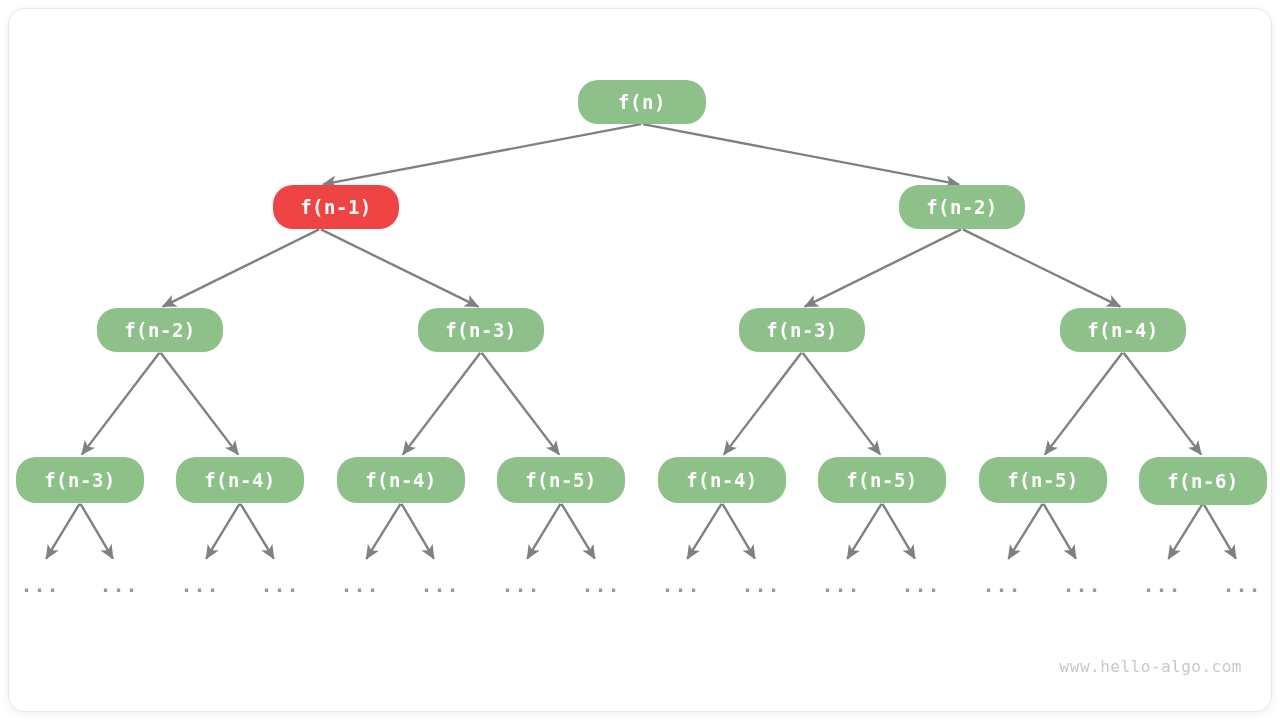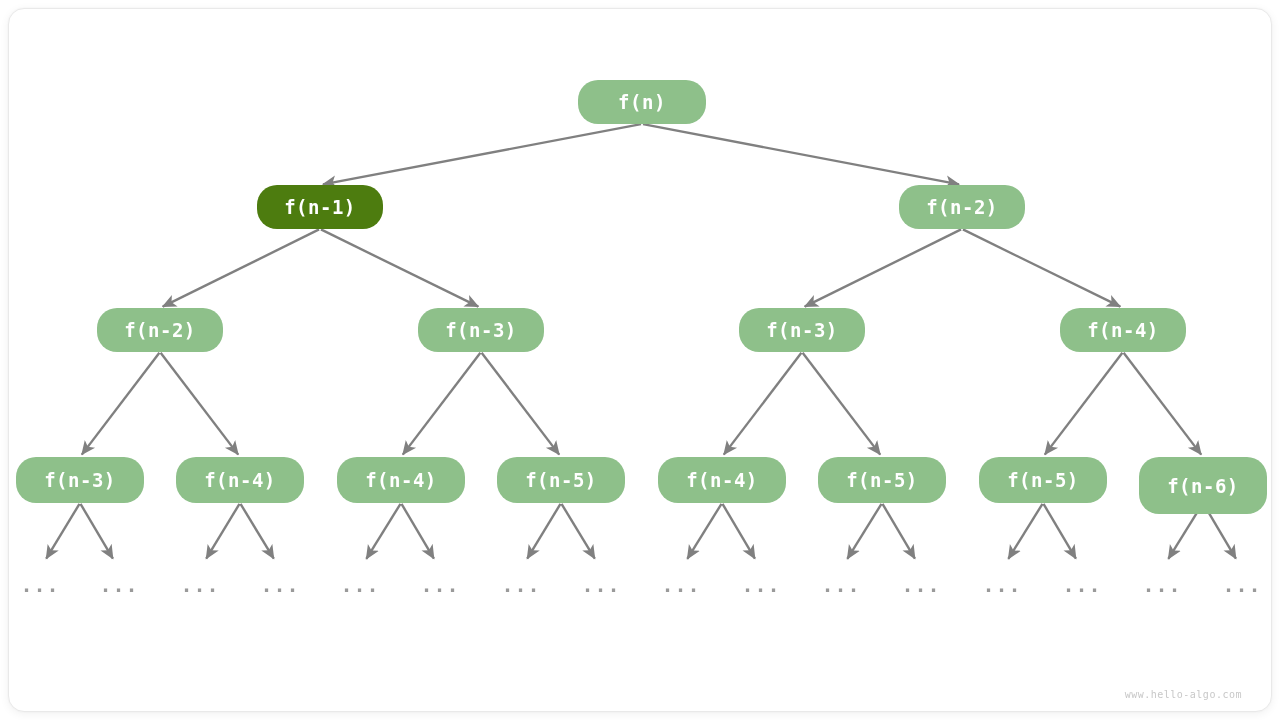--- a/index.html
+++ b/index.html
@@ -62,24 +62,24 @@
     font-size: 20px;
     font-weight: bold;
     letter-spacing: 1px;
     line-height: 1;
     text-align: center;
     white-space: nowrap;
   }
   #watermark {
     position: absolute;
     right: 38px;
-    bottom: 20px;
+    bottom: 44px;
     color: #c8c8c8;
     font-family: "DejaVu Sans Mono", "Liberation Mono", monospace;
-    font-size: 10px;
+    font-size: 16px;
     letter-spacing: 0.5px;
     white-space: nowrap;
   }
 </style>
 </head>
 <body>
 
 <div id="stage">
   <div id="card"></div>
 
@@ -118,34 +118,34 @@
         <line x1="882.51" y1="503.86" x2="914.90" y2="558.67" stroke="#808080" stroke-width="2.4" stroke-linecap="butt" marker-end="url(#arrowhead)"></line>
         <line x1="1042.47" y1="503.85" x2="1008.33" y2="558.81" stroke="#808080" stroke-width="2.4" stroke-linecap="butt" marker-end="url(#arrowhead)"></line>
         <line x1="1043.51" y1="503.86" x2="1075.90" y2="558.67" stroke="#808080" stroke-width="2.4" stroke-linecap="butt" marker-end="url(#arrowhead)"></line>
         <line x1="1202.47" y1="503.85" x2="1168.33" y2="558.81" stroke="#808080" stroke-width="2.4" stroke-linecap="butt" marker-end="url(#arrowhead)"></line>
         <line x1="1203.51" y1="503.86" x2="1235.90" y2="558.67" stroke="#808080" stroke-width="2.4" stroke-linecap="butt" marker-end="url(#arrowhead)"></line>
       </g>
   </svg>
 
   <div id="nodes">
       <div class="node" style="left: 578px; top: 80px; width: 128px; height: 44px; background: rgb(142, 192, 138); color: rgb(255, 255, 255);">f(n)</div>
-      <div class="node" style="left: 257px; top: 185px; width: 126px; height: 44px; background: #4d7c0f; color: rgb(255, 255, 255);">f(n-1)</div>
+      <div class="node" style="left: 273px; top: 185px; width: 126px; height: 44px; background: #ef4444; color: rgb(255, 255, 255);">f(n-1)</div>
       <div class="node" style="left: 899px; top: 185px; width: 126px; height: 44px; background: rgb(142, 192, 138); color: rgb(255, 255, 255);">f(n-2)</div>
       <div class="node" style="left: 97px; top: 308px; width: 126px; height: 44px; background: rgb(142, 192, 138); color: rgb(255, 255, 255);">f(n-2)</div>
       <div class="node" style="left: 418px; top: 308px; width: 126px; height: 44px; background: rgb(142, 192, 138); color: rgb(255, 255, 255);">f(n-3)</div>
       <div class="node" style="left: 739px; top: 308px; width: 126px; height: 44px; background: rgb(142, 192, 138); color: rgb(255, 255, 255);">f(n-3)</div>
       <div class="node" style="left: 1060px; top: 308px; width: 126px; height: 44px; background: rgb(142, 192, 138); color: rgb(255, 255, 255);">f(n-4)</div>
       <div class="node" style="left: 16px; top: 457px; width: 128px; height: 46px; background: rgb(142, 192, 138); color: rgb(255, 255, 255);">f(n-3)</div>
       <div class="node" style="left: 176px; top: 457px; width: 128px; height: 46px; background: rgb(142, 192, 138); color: rgb(255, 255, 255);">f(n-4)</div>
       <div class="node" style="left: 337px; top: 457px; width: 128px; height: 46px; background: rgb(142, 192, 138); color: rgb(255, 255, 255);">f(n-4)</div>
       <div class="node" style="left: 497px; top: 457px; width: 128px; height: 46px; background: rgb(142, 192, 138); color: rgb(255, 255, 255);">f(n-5)</div>
       <div class="node" style="left: 658px; top: 457px; width: 128px; height: 46px; background: rgb(142, 192, 138); color: rgb(255, 255, 255);">f(n-4)</div>
       <div class="node" style="left: 818px; top: 457px; width: 128px; height: 46px; background: rgb(142, 192, 138); color: rgb(255, 255, 255);">f(n-5)</div>
       <div class="node" style="left: 979px; top: 457px; width: 128px; height: 46px; background: rgb(142, 192, 138); color: rgb(255, 255, 255);">f(n-5)</div>
-      <div class="node" style="left: 1139px; top: 457px; width: 128px; height: 57px; background: rgb(142, 192, 138); color: rgb(255, 255, 255);">f(n-6)</div>
+      <div class="node" style="left: 1139px; top: 457px; width: 128px; height: 48px; background: rgb(142, 192, 138); color: rgb(255, 255, 255);">f(n-6)</div>
     </div>
   <div id="ellipses">
       <div class="ellipsis" style="left: 16px; top: 575px; width: 48px; color: rgb(154, 154, 154);">...</div>
       <div class="ellipsis" style="left: 95px; top: 575px; width: 48px; color: rgb(154, 154, 154);">...</div>
       <div class="ellipsis" style="left: 176px; top: 575px; width: 48px; color: rgb(154, 154, 154);">...</div>
       <div class="ellipsis" style="left: 256px; top: 575px; width: 48px; color: rgb(154, 154, 154);">...</div>
       <div class="ellipsis" style="left: 336px; top: 575px; width: 48px; color: rgb(154, 154, 154);">...</div>
       <div class="ellipsis" style="left: 416px; top: 575px; width: 48px; color: rgb(154, 154, 154);">...</div>
       <div class="ellipsis" style="left: 497px; top: 575px; width: 48px; color: rgb(154, 154, 154);">...</div>
       <div class="ellipsis" style="left: 577px; top: 575px; width: 48px; color: rgb(154, 154, 154);">...</div>

